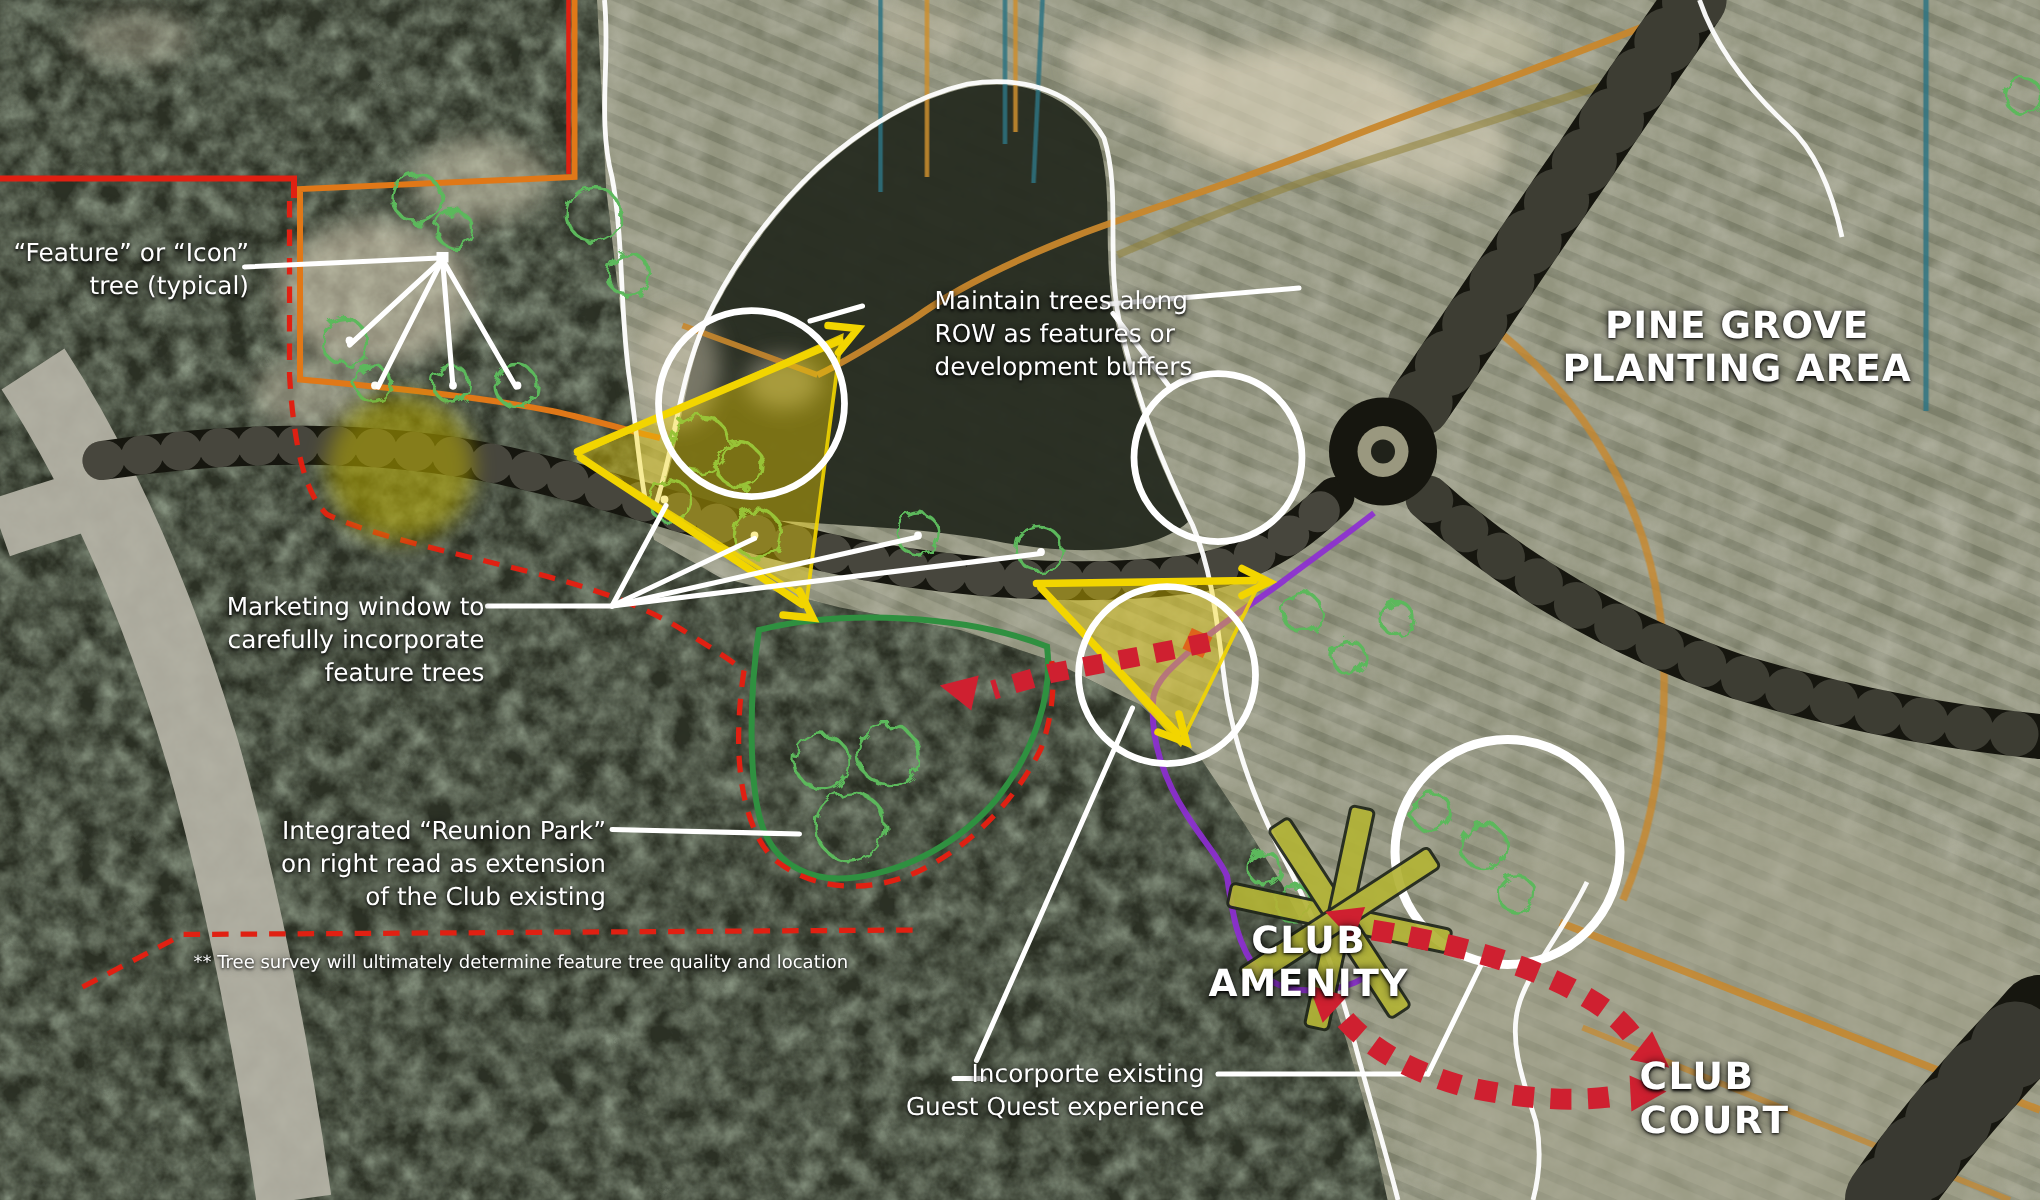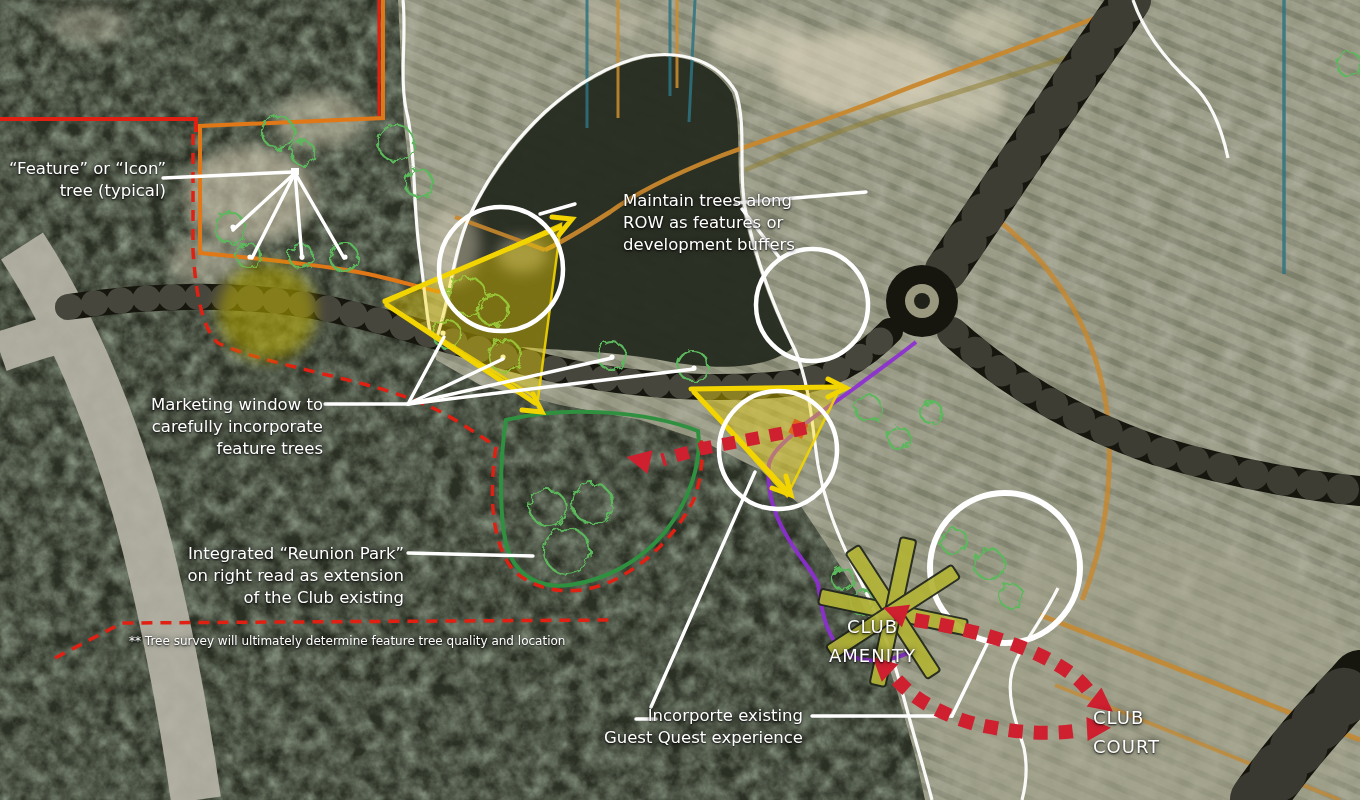--- a/index.html
+++ b/index.html
@@ -9,21 +9,21 @@
     --c-utility-teal:#2e7482; --c-utility-orange:#cd8f2e; --c-road-dark:#16160f;
     --c-road-gray:#b5b3a6; --c-starburst-olive:#b2b336;
   }
   html,body{margin:0;padding:0;background:#333;}
   .stage{position:relative;width:1360px;height:800px;overflow:hidden;
          background:#8f917e;font-family:"DejaVu Sans","Liberation Sans",sans-serif;padding-left:20px;}
   .stage svg{position:absolute;left:0;top:0;}
   .label{position:absolute;color:var(--c-text-white);font-size:16.5px;line-height:22px;
          text-shadow:0 1px 2px rgba(0,0,0,.95),0 0 6px rgba(0,0,0,.75);white-space:nowrap;}
   .label.big{font-size:25px;line-height:29px;font-weight:700;letter-spacing:.5px;}
-  .label.big2{font-size:18px;line-height:29px;font-weight:400;letter-spacing:1px;}
+  .label.big2{font-size:25px;line-height:29px;font-weight:700;letter-spacing:1px;}
   .ra{text-align:right;} .ctr{text-align:center;}
   
   .s-w{stroke:var(--c-text-white);} .s-y{stroke:var(--c-highlight-yellow);}
   .s-red{stroke:var(--c-boundary-red);} .s-ared{stroke:var(--c-arrow-red);}
   .f-ared{fill:var(--c-arrow-red);}
   .s-or{stroke:var(--c-boundary-orange);} .s-tan{stroke:var(--c-path-tan);}
   .s-grn{stroke:var(--c-park-green);} .s-tree{stroke:var(--c-tree-outline-green);}
   .s-pur{stroke:var(--c-boundary-purple);} .s-teal{stroke:var(--c-utility-teal);}
   .s-uor{stroke:var(--c-utility-orange);}
   .cone{fill:var(--c-highlight-yellow);fill-opacity:.40;stroke:var(--c-highlight-yellow);
@@ -265,20 +265,24 @@
   <div>“Feature” or “Icon”</div>
   <div>tree (typical)</div>
 </div>
 
 <div class="label" style="left:578px;top:190px;margin-left:45px;">
   <div>Maintain trees along</div>
   <div>ROW as features or</div>
   <div>development buffers</div>
 </div>
 
+<div class="label big ctr" style="left:1040px;top:202px;width:236px;">
+  <div>PINE GROVE</div>
+  <div>PLANTING AREA</div>
+</div>
 
 <div class="label ra" style="left:120px;top:394px;width:203px;">
   <div>Marketing window to</div>
   <div>carefully incorporate</div>
   <div>feature trees</div>
 </div>
 
 <div class="label ra" style="left:150px;top:543px;width:254px;">
   <div>Integrated “Reunion Park”</div>
   <div>on right read as extension</div>

